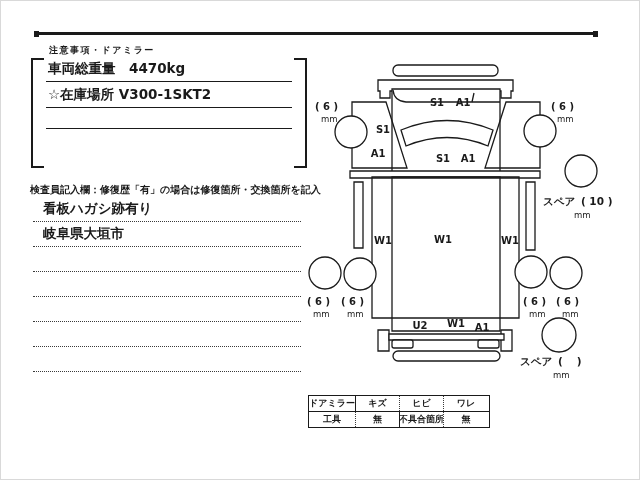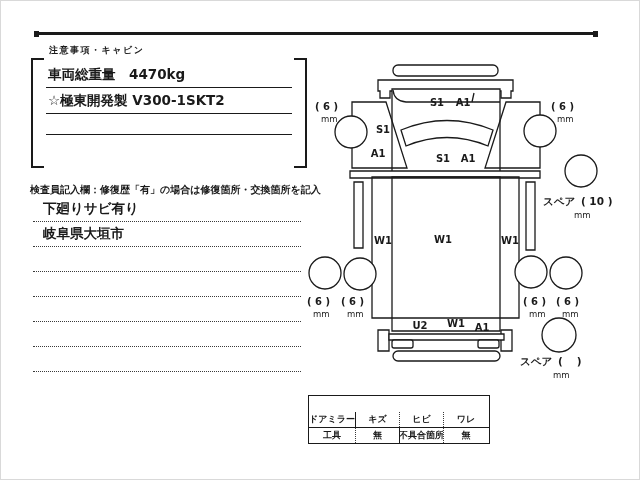--- a/index.html
+++ b/index.html
@@ -11,68 +11,68 @@
   .top-rule { position:absolute; left:35px; top:32px; width:562px; height:3px; background:#1a1a1a; }
   .top-rule::before, .top-rule::after { content:""; position:absolute; width:5px; height:6px; background:#1a1a1a; top:-1.5px; }
   .top-rule::before { left:-1px; } .top-rule::after { right:-1px; }
 
   .notes-header { position:absolute; left:49px; top:44px; font-size:9px; font-weight:bold; letter-spacing:1.5px; }
   .bracket-l { position:absolute; left:31px; top:58px; width:11px; height:106px;
     border-left:2.5px solid #1a1a1a; border-top:2.5px solid #1a1a1a; border-bottom:2.5px solid #1a1a1a; }
   .bracket-r { position:absolute; left:294px; top:58px; width:11px; height:106px;
     border-right:2.5px solid #1a1a1a; border-top:2.5px solid #1a1a1a; border-bottom:2.5px solid #1a1a1a; }
 
-  .info-lines { position:absolute; left:46px; top:62px; width:246px; }
+  .info-lines { position:absolute; left:46px; top:56px; width:246px; }
   .info-line { height:26px; border-bottom:1.6px solid #1a1a1a; font-size:13.5px; font-weight:bold;
     display:flex; align-items:flex-end; padding:0 0 3px 2px; box-sizing:border-box; white-space:nowrap; }
   .info-line.short { height:21px; }
 
   .inspector-header { position:absolute; left:30px; top:183px; font-size:10px; font-weight:bold; white-space:nowrap; }
   .memo-lines { position:absolute; left:33px; top:197px; width:268px; }
   .memo-line { height:25px; border-bottom:1.6px dotted #3a3a3a; font-size:13.5px; font-weight:bold;
     display:flex; align-items:flex-end; padding:0 0 3px 10px; box-sizing:border-box; white-space:nowrap; }
 
   .truck-svg { position:absolute; left:300px; top:45px; }
   .truck-svg * { vector-effect:non-scaling-stroke; }
   text.zone { font-size:10px; font-weight:bold; text-anchor:middle; fill:#1a1a1a;
     font-family:"DejaVu Sans", sans-serif; }
   text.tval { font-size:10px; font-weight:bold; fill:#1a1a1a; font-family:"DejaVu Sans", sans-serif; }
   text.tunit { font-size:8.5px; fill:#1a1a1a; font-family:"DejaVu Sans", sans-serif; }
   text.spare { font-size:10.5px; font-weight:bold; fill:#1a1a1a; font-family:"DejaVu Sans", sans-serif; }
 
   .equip-table { position:absolute; left:308px; top:395px; width:182px; border:1.6px solid #1a1a1a; box-sizing:border-box; }
   .equip-row { display:flex; height:15px; }
-  .equip-row.first { border-bottom:1.3px solid #1a1a1a;margin-top:16px; }
+  .equip-row.first { border-bottom:1.3px solid #1a1a1a; }
   .cell { display:flex; align-items:center; justify-content:center; font-size:9px; font-weight:bold;
     box-sizing:border-box; overflow:hidden; white-space:nowrap; }
   .w0 { width:47px; } .w1,.w2,.w3 { width:44px; }
   .br-solid { border-right:1.3px solid #1a1a1a; }
   .br-dot { border-right:1.3px dotted #3a3a3a;font-family:Liberation Mono, monospace; }
 </style>
 </head>
 <body>
 
 <div class="page">
 
   <div class="top-rule"></div>
 
-  <div class="notes-header">注意事項・キャビン</div>
+  <div class="notes-header">注意事項・ドアミラー</div>
   <div class="bracket-l"></div>
   <div class="bracket-r"></div>
 
   <div class="info-lines">
     <div class="info-line">車両総重量　4470kg</div>
-    <div class="info-line">☆極東開発製 V300-1SKT2</div>
+    <div class="info-line">☆在庫場所 V300-1SKT2</div>
     <div class="info-line short"></div>
   </div>
 
   <div class="inspector-header">検査員記入欄：修復歴「有」の場合は修復箇所・交換箇所を記入</div>
 
   <div class="memo-lines">
-    <div class="memo-line">下廻りサビ有り</div>
+    <div class="memo-line">看板ハガシ跡有り</div>
     <div class="memo-line">岐阜県大垣市</div>
     <div class="memo-line"></div>
     <div class="memo-line"></div>
     <div class="memo-line"></div>
     <div class="memo-line"></div>
     <div class="memo-line"></div>
   </div>
 
   <svg class="truck-svg" width="340" height="340" viewBox="300 45 340 340" fill="none" stroke="#1a1a1a" stroke-width="1.3">
 

